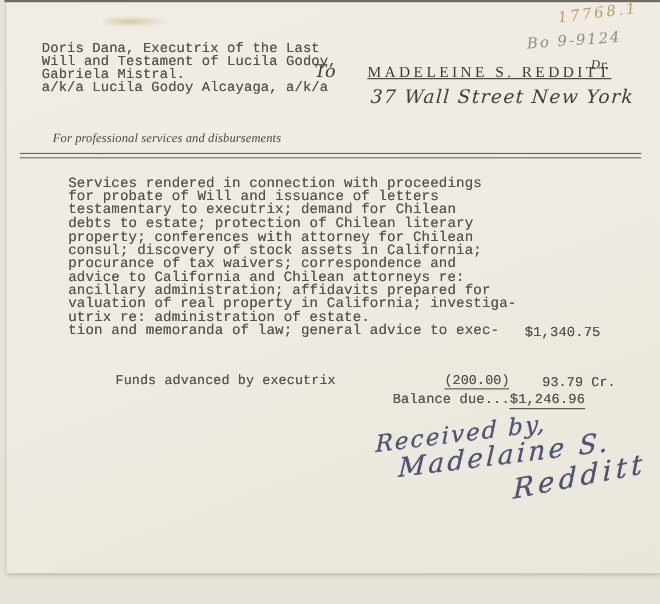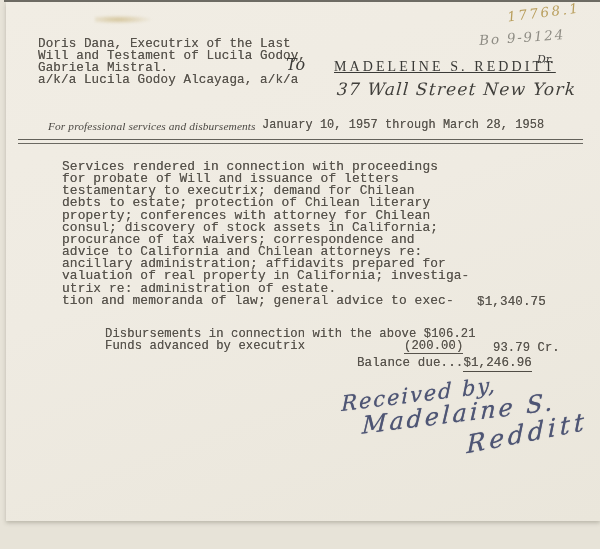--- a/index.html
+++ b/index.html
@@ -115,40 +115,38 @@
     <div>Gabriela Mistral.</div>
     <div>a/k/a Lucila Godoy Alcayaga, a/k/a</div>
   </div>
 
   <div class="print-script to-script">To</div>
   <div class="lh-name">MADELEINE S. REDDITT</div>
   <div class="print-script dr-script">Dr.</div>
   <div class="print-script lh-address">37 Wall Street New York</div>
 
   <div class="service-label">For professional services and disbursements</div>
-  <div class="typed date-line">January 10, 1957 through March 28, 1958</div>
   <div class="double-rule"></div>
 
   <div class="typed body-block">
     <div>Services rendered in connection with proceedings</div>
     <div>for probate of Will and issuance of letters</div>
     <div>testamentary to executrix; demand for Chilean</div>
     <div>debts to estate; protection of Chilean literary</div>
     <div>property; conferences with attorney for Chilean</div>
     <div>consul; discovery of stock assets in California;</div>
     <div>procurance of tax waivers; correspondence and</div>
     <div>advice to California and Chilean attorneys re:</div>
     <div>ancillary administration; affidavits prepared for</div>
     <div>valuation of real property in California; investiga-</div>
     <div>utrix re: administration of estate.</div>
     <div>tion and memoranda of law; general advice to exec-</div>
   </div>
   <div class="typed amount-1">$1,340.75</div>
 
-  <div class="typed disb-1">Disbursements in connection with the above $106.21</div>
   <div class="typed disb-2">Funds advanced by executrix</div>
   <div class="typed deduction">(200.00)</div>
   <div class="typed credit">93.79 Cr.</div>
 
   <div class="typed balance-line">
     <span>Balance due...</span><span class="balance-amount">$1,246.96</span>
   </div>
 
   <div class="signature">
     <div class="sig-line sig-1">Received by,</div>

